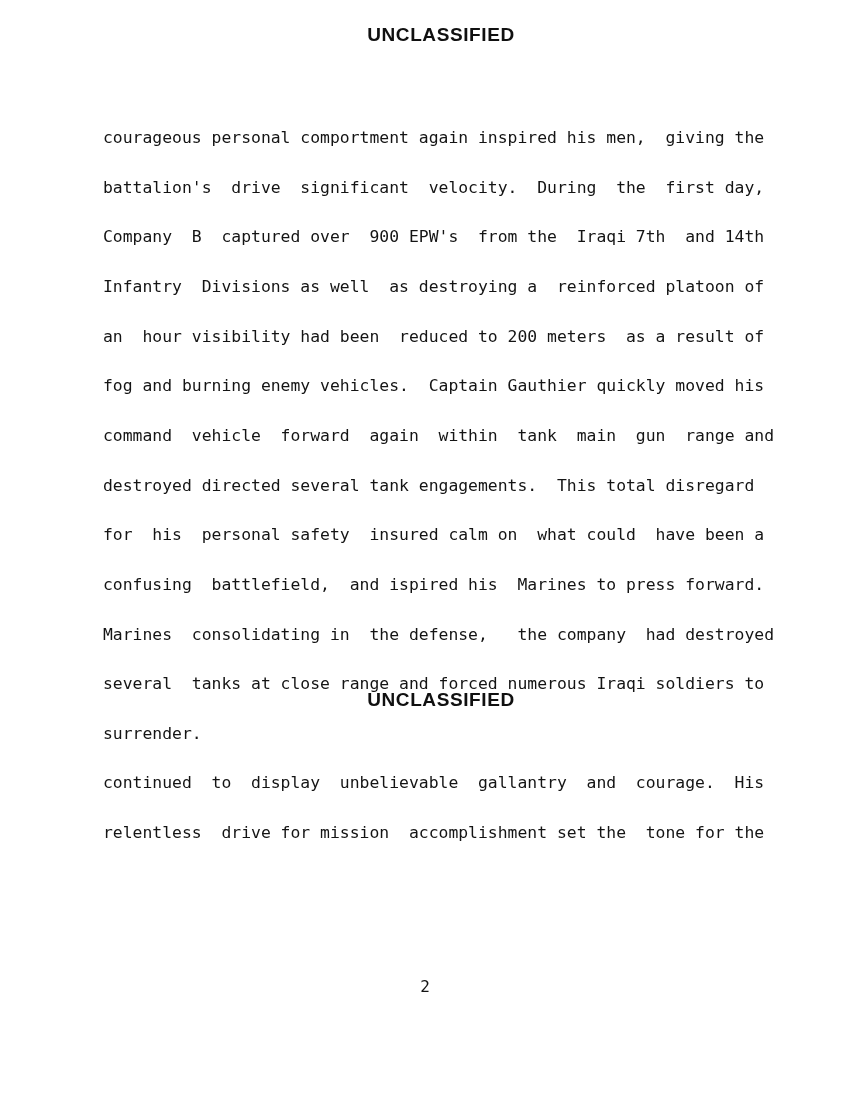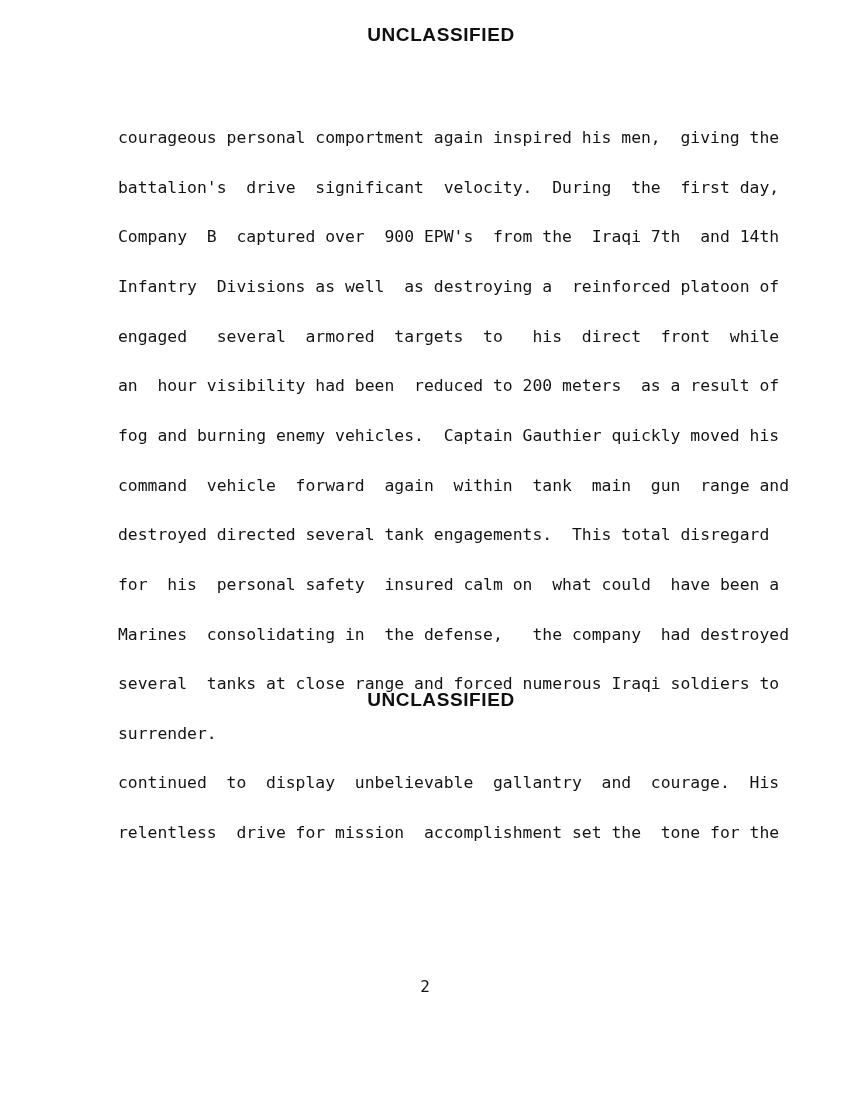--- a/index.html
+++ b/index.html
@@ -34,21 +34,20 @@
     left: 103px;
     top: 97px;
     font-family: "DejaVu Sans Mono", monospace;
     font-size: 16.4px;
     line-height: 16.55px;
     white-space: pre;
     color: #141414;
   }
   .line {
     height: 16.55px;
-    margin-left: 15px;
   }
   .page-number {
     position: absolute;
     top: 977px;
     left: 0;
     width: 100%;
     text-align: center;
     font-family: "DejaVu Sans Mono", monospace;
     font-size: 16px;
     color: #141414;
@@ -59,26 +58,26 @@
 
 <div class="page">
 
   <div class="classification top">UNCLASSIFIED</div>
 
   <div class="body-text">
     <div class="line">courageous personal comportment again inspired his men,  giving the</div>
     <div class="line">battalion's  drive  significant  velocity.  During  the  first day,</div>
     <div class="line">Company  B  captured over  900 EPW's  from the  Iraqi 7th  and 14th</div>
     <div class="line">Infantry  Divisions as well  as destroying a  reinforced platoon of</div>
-    <div class="line">engaged   several  armored  targets  to   his  direct  front  while</div>
     <div class="line">an  hour visibility had been  reduced to 200 meters  as a result of</div>
     <div class="line">fog and burning enemy vehicles.  Captain Gauthier quickly moved his</div>
     <div class="line">command  vehicle  forward  again  within  tank  main  gun  range and</div>
     <div class="line">destroyed directed several tank engagements.  This total disregard</div>
     <div class="line">for  his  personal safety  insured calm on  what could  have been a</div>
+    <div class="line">confusing  battlefield,  and ispired his  Marines to press forward.</div>
     <div class="line">Marines  consolidating in  the defense,   the company  had destroyed</div>
     <div class="line">several  tanks at close range and forced numerous Iraqi soldiers to</div>
     <div class="line">surrender.</div>
     <div class="line">continued  to  display  unbelievable  gallantry  and  courage.  His</div>
     <div class="line">relentless  drive for mission  accomplishment set the  tone for the</div>
     
     
     
     
     

